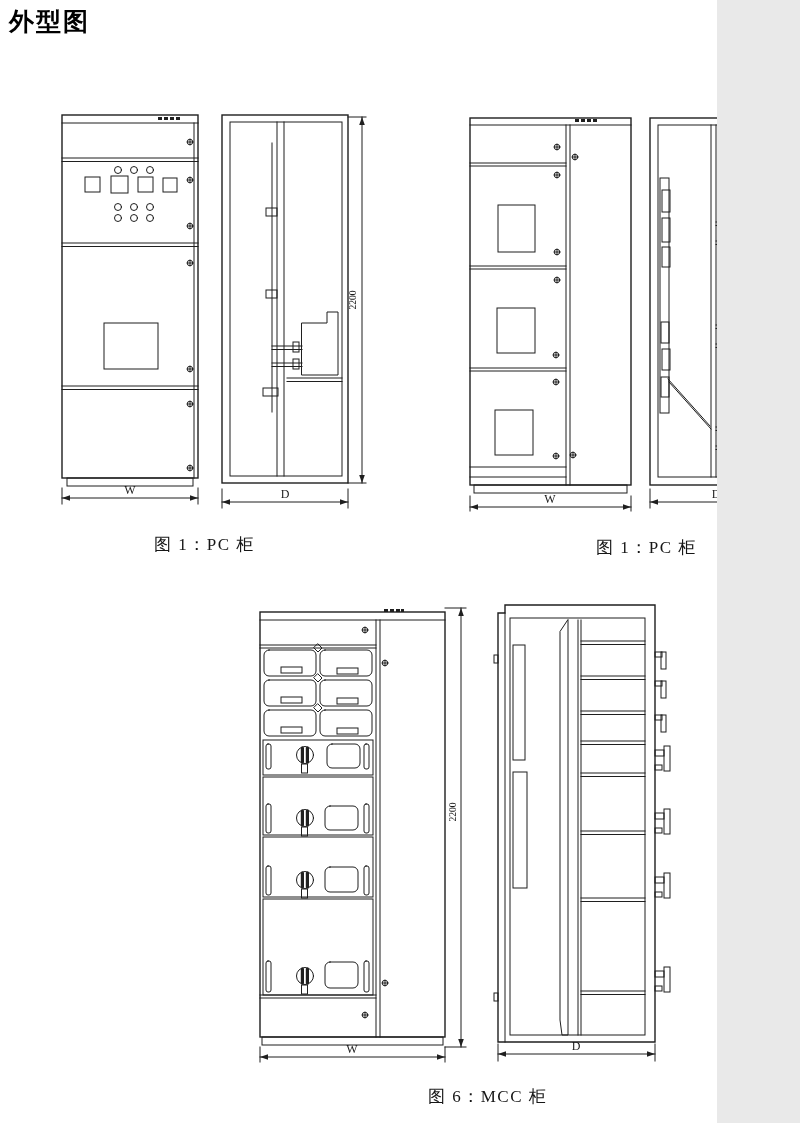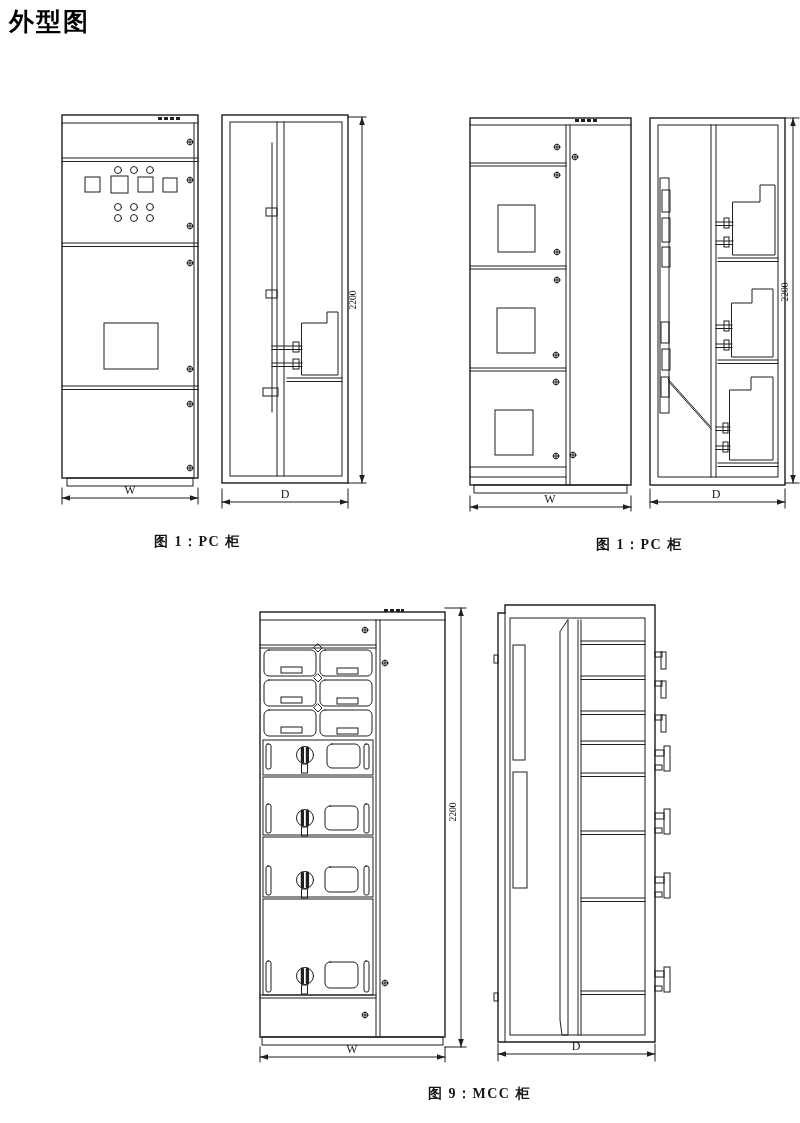--- a/index.html
+++ b/index.html
@@ -1,22 +1,22 @@
 <!DOCTYPE html>
 <html><head>
 <meta charset="utf-8">
 <style>
   html,body { margin:0; padding:0; background:#e9e9e9; }
-  .page { position:relative; width:800px; height:1123px; background:#ffffff; overflow:hidden;
+  .page { position:relative; width:717px; height:1123px; background:#ffffff; overflow:hidden;
           font-family:"Liberation Serif", serif; }
   .page-title { position:absolute; left:9px; top:5px;
           font-family:"DejaVu Sans","Liberation Sans",sans-serif;
           font-weight:700; font-size:25px; color:#000; letter-spacing:2px; }
   .caption { position:absolute; font-family:"Liberation Serif",serif;
-          font-size:14px; color:#161616; letter-spacing:1.5px; white-space:nowrap;font-weight:bold; }
+          font-size:17px; color:#161616; letter-spacing:1.5px; white-space:nowrap; }
   svg.draw-layer { position:absolute; left:0; top:0; }
   .draw { stroke:#1f1f1f; stroke-width:1; fill:none; stroke-linecap:square; }
   .draw .thick { stroke-width:1.4; }
   .draw .fl { fill:#1f1f1f; stroke:none; }
   .draw text { stroke:none; fill:#1a1a1a; text-anchor:middle;
           font-family:"Liberation Serif",serif; font-size:12px; }
   .draw text.dimv { font-size:9.5px; }
 </style>
 </head>
 <body>
@@ -403,15 +403,15 @@
         <path class="fl" d="M498,1054 l8,-2.8 v5.6 z"></path>
         <path class="fl" d="M655,1054 l-8,-2.8 v5.6 z"></path>
         <text x="576" y="1050">D</text>
       </g>
 
     </g>
   </svg>
 
   <div class="caption" style="left:154px; top:533px">图 1：PC 柜</div>
   <div class="caption" style="left:596px; top:536px">图 1：PC 柜</div>
-  <div class="caption" style="left:428px; top:1085px">图 9：MCC 柜</div>
+  <div class="caption" style="left:428px; top:1085px">图 6：MCC 柜</div>
 
 </div>
 
 </body></html>

